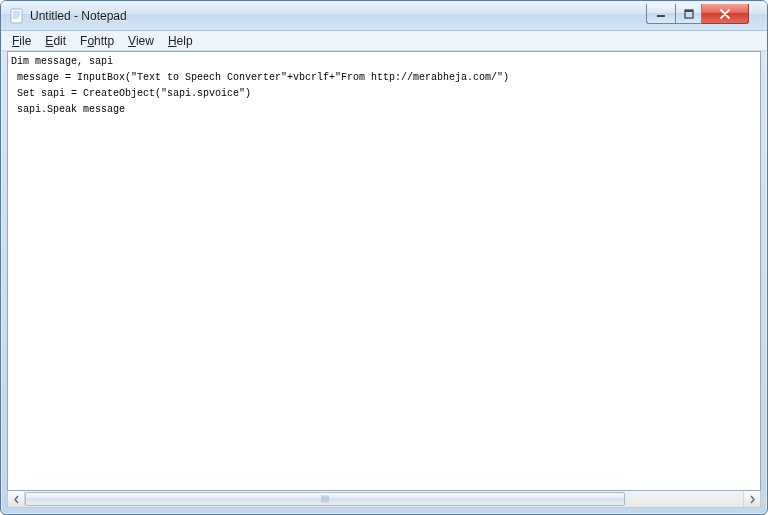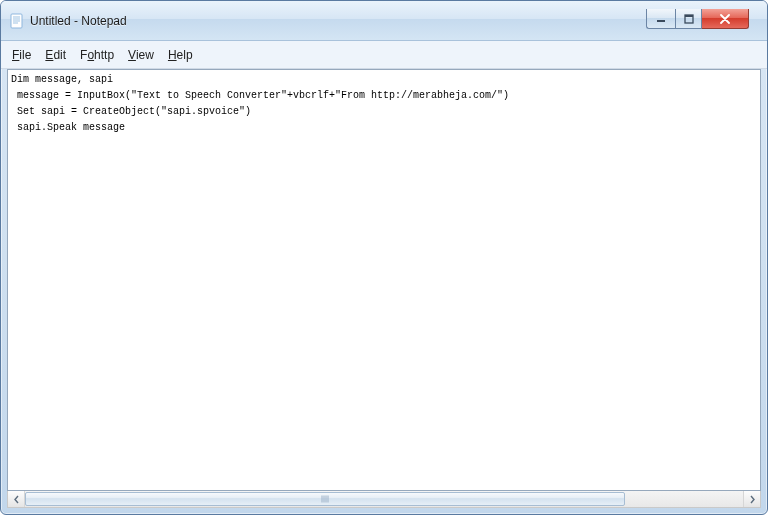--- a/index.html
+++ b/index.html
@@ -16,21 +16,21 @@
     height: 515px;
     background: linear-gradient(to bottom, #d9e7f5 0%, #cfe0f0 50%, #c2d7ec 100%);
     border: 1px solid #5a7aa0;
     border-radius: 6px;
     display: flex;
     flex-direction: column;
     position: relative;
     box-shadow: inset 0 0 0 1px rgba(255,255,255,0.5);
   }
   .titlebar {
-    height: 40px;
+    height: 30px;
     display: flex;
     align-items: center;
     padding: 0 18px 0 8px;
     background: linear-gradient(to bottom, #eaf3fb 0%, #d7e6f5 45%, #c5daee 46%, #d4e5f4 100%);
     border-bottom: 1px solid #a9c2db;
     border-radius: 5px 5px 0 0;
   }
   .titlebar .app-icon {
     width: 16px;
     height: 16px;
@@ -77,21 +77,21 @@
   .win-btn.close {
     width: 47px;
     border-radius: 0 0 3px 0;
     border-left: none;
     background: linear-gradient(to bottom, #f3a297 0%, #e6695b 45%, #d33a2a 46%, #e6695b 100%);
     color: #fff;
     border-color: #963c33;
   }
   .win-btn svg { display: block; }
   .menubar {
-    height: 28px;
+    height: 20px;
     background: #eef4fb;
     display: flex;
     align-items: center;
     padding: 0 4px;
     border-bottom: 1px solid #d0dae6;
     font-size: 12px;
   }
   .menu-item {
     padding: 1px 7px;
     color: #222;

